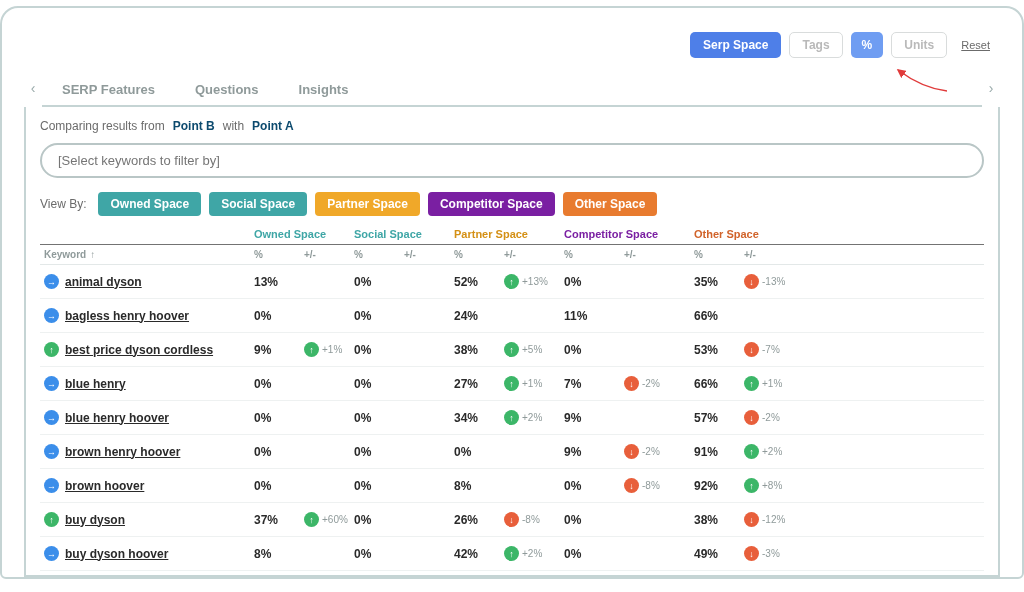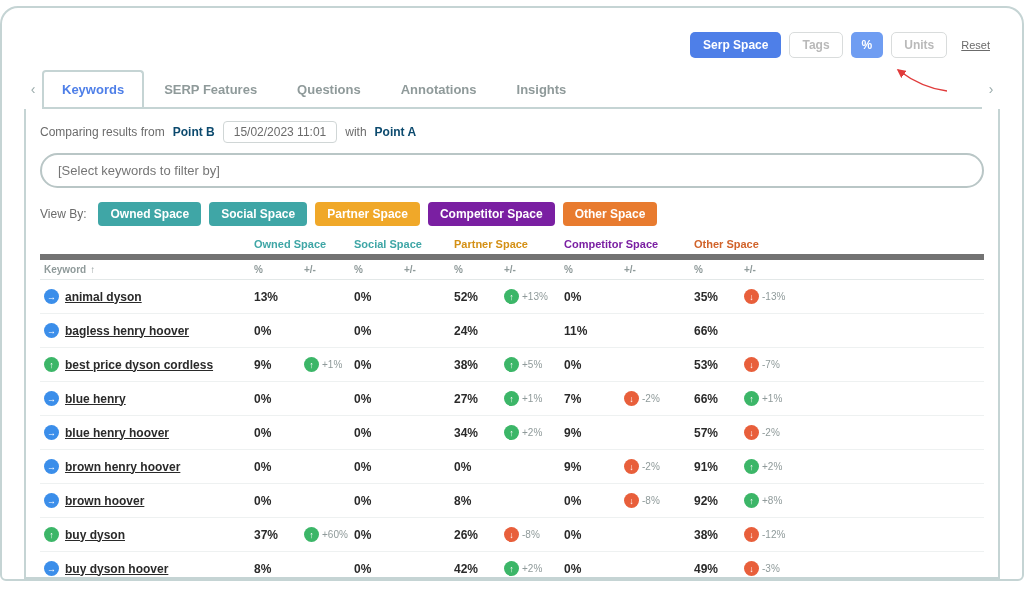--- a/index.html
+++ b/index.html
@@ -29,21 +29,21 @@
   .chip.partner { background: #f0a829; }
   .chip.competitor { background: #7a1fa2; }
   .chip.other { background: #e87b2f; }
   .grid { width: 100%; }
   .hdr1 { display: grid; grid-template-columns: 210px 100px 100px 110px 130px 110px; font-size: 11px; font-weight: 700; padding: 0 4px 4px; }
   .hdr1 .owned-h { color: #3fa6a6; }
   .hdr1 .social-h { color: #3fa6a6; }
   .hdr1 .partner-h { color: #d49015; }
   .hdr1 .competitor-h { color: #7a1fa2; }
   .hdr1 .other-h { color: #d1632a; }
-  .hdr2 { display: grid; grid-template-columns: 210px 50px 50px 50px 50px 50px 60px 60px 70px 50px 60px; font-size: 10px; color: #8f9a9a; padding: 4px; border-top: 6px solid #737373; border-bottom: 1px solid #e3e8e8; font-weight: 600; align-items: center; }
+  .hdr2 { display: grid; grid-template-columns: 210px 50px 50px 50px 50px 50px 60px 60px 70px 50px 60px; font-size: 10px; color: #8f9a9a; padding: 4px; border-top: 1px solid #737373; border-bottom: 1px solid #e3e8e8; font-weight: 600; align-items: center; }
   .kw-head { display: flex; align-items: center; gap: 4px; }
   .sort-arrow { font-size: 10px; }
   .row { display: grid; grid-template-columns: 210px 50px 50px 50px 50px 50px 60px 60px 70px 50px 60px; padding: 9px 4px; border-bottom: 1px solid #eef1f1; align-items: center; font-size: 12px; }
   .kw-cell { display: flex; align-items: center; gap: 6px; }
   .kw-link { color: #2a2a2a; text-decoration: underline; font-size: 12px; font-weight: 600; cursor: pointer; }
   .circ { width: 15px; height: 15px; border-radius: 50%; display: inline-flex; align-items: center; justify-content: center; color: #fff; font-size: 9px; font-weight: 700; flex-shrink: 0; }
   .circ.blue { background: #3b8eea; }
   .circ.green { background: #3cb668; }
   .circ.orange { background: #e85f3b; }
   .pct { font-weight: 700; color: #2a2a2a; }
@@ -71,34 +71,31 @@
             <path d="M0,0 L6,3 L0,6 Z" fill="#e03b3b"></path>
           </marker>
         </defs>
         <path d="M55,25 Q30,22 6,4" stroke="#e03b3b" stroke-width="1.5" fill="none" marker-end="url(#ah)"></path>
       </svg>
   </div>
 
   <div class="tabbar-wrap">
     <div class="nav-chevron">‹</div>
     <div class="tabbar" id="tabbar">
-        <div class="tab active">Keywords</div>
         <div class="tab">SERP Features</div>
         <div class="tab">Questions</div>
-        <div class="tab">Annotations</div>
         <div class="tab">Insights</div>
       </div>
     <div class="nav-chevron">›</div>
   </div>
 
   <div class="panel">
     <div class="compare-row">
       <span>Comparing results from</span>
       <span class="pt">Point B</span>
-      <span class="date-box">15/02/2023 11:01</span>
       <span>with</span>
       <span class="pt">Point A</span>
     </div>
 
     <input class="filter-input" placeholder="[Select keywords to filter by]" style="">
 
     <div class="viewby-row">
       <span class="lbl">View By:</span>
       <span class="chip owned">Owned Space</span>
       <span class="chip social">Social Space</span>

